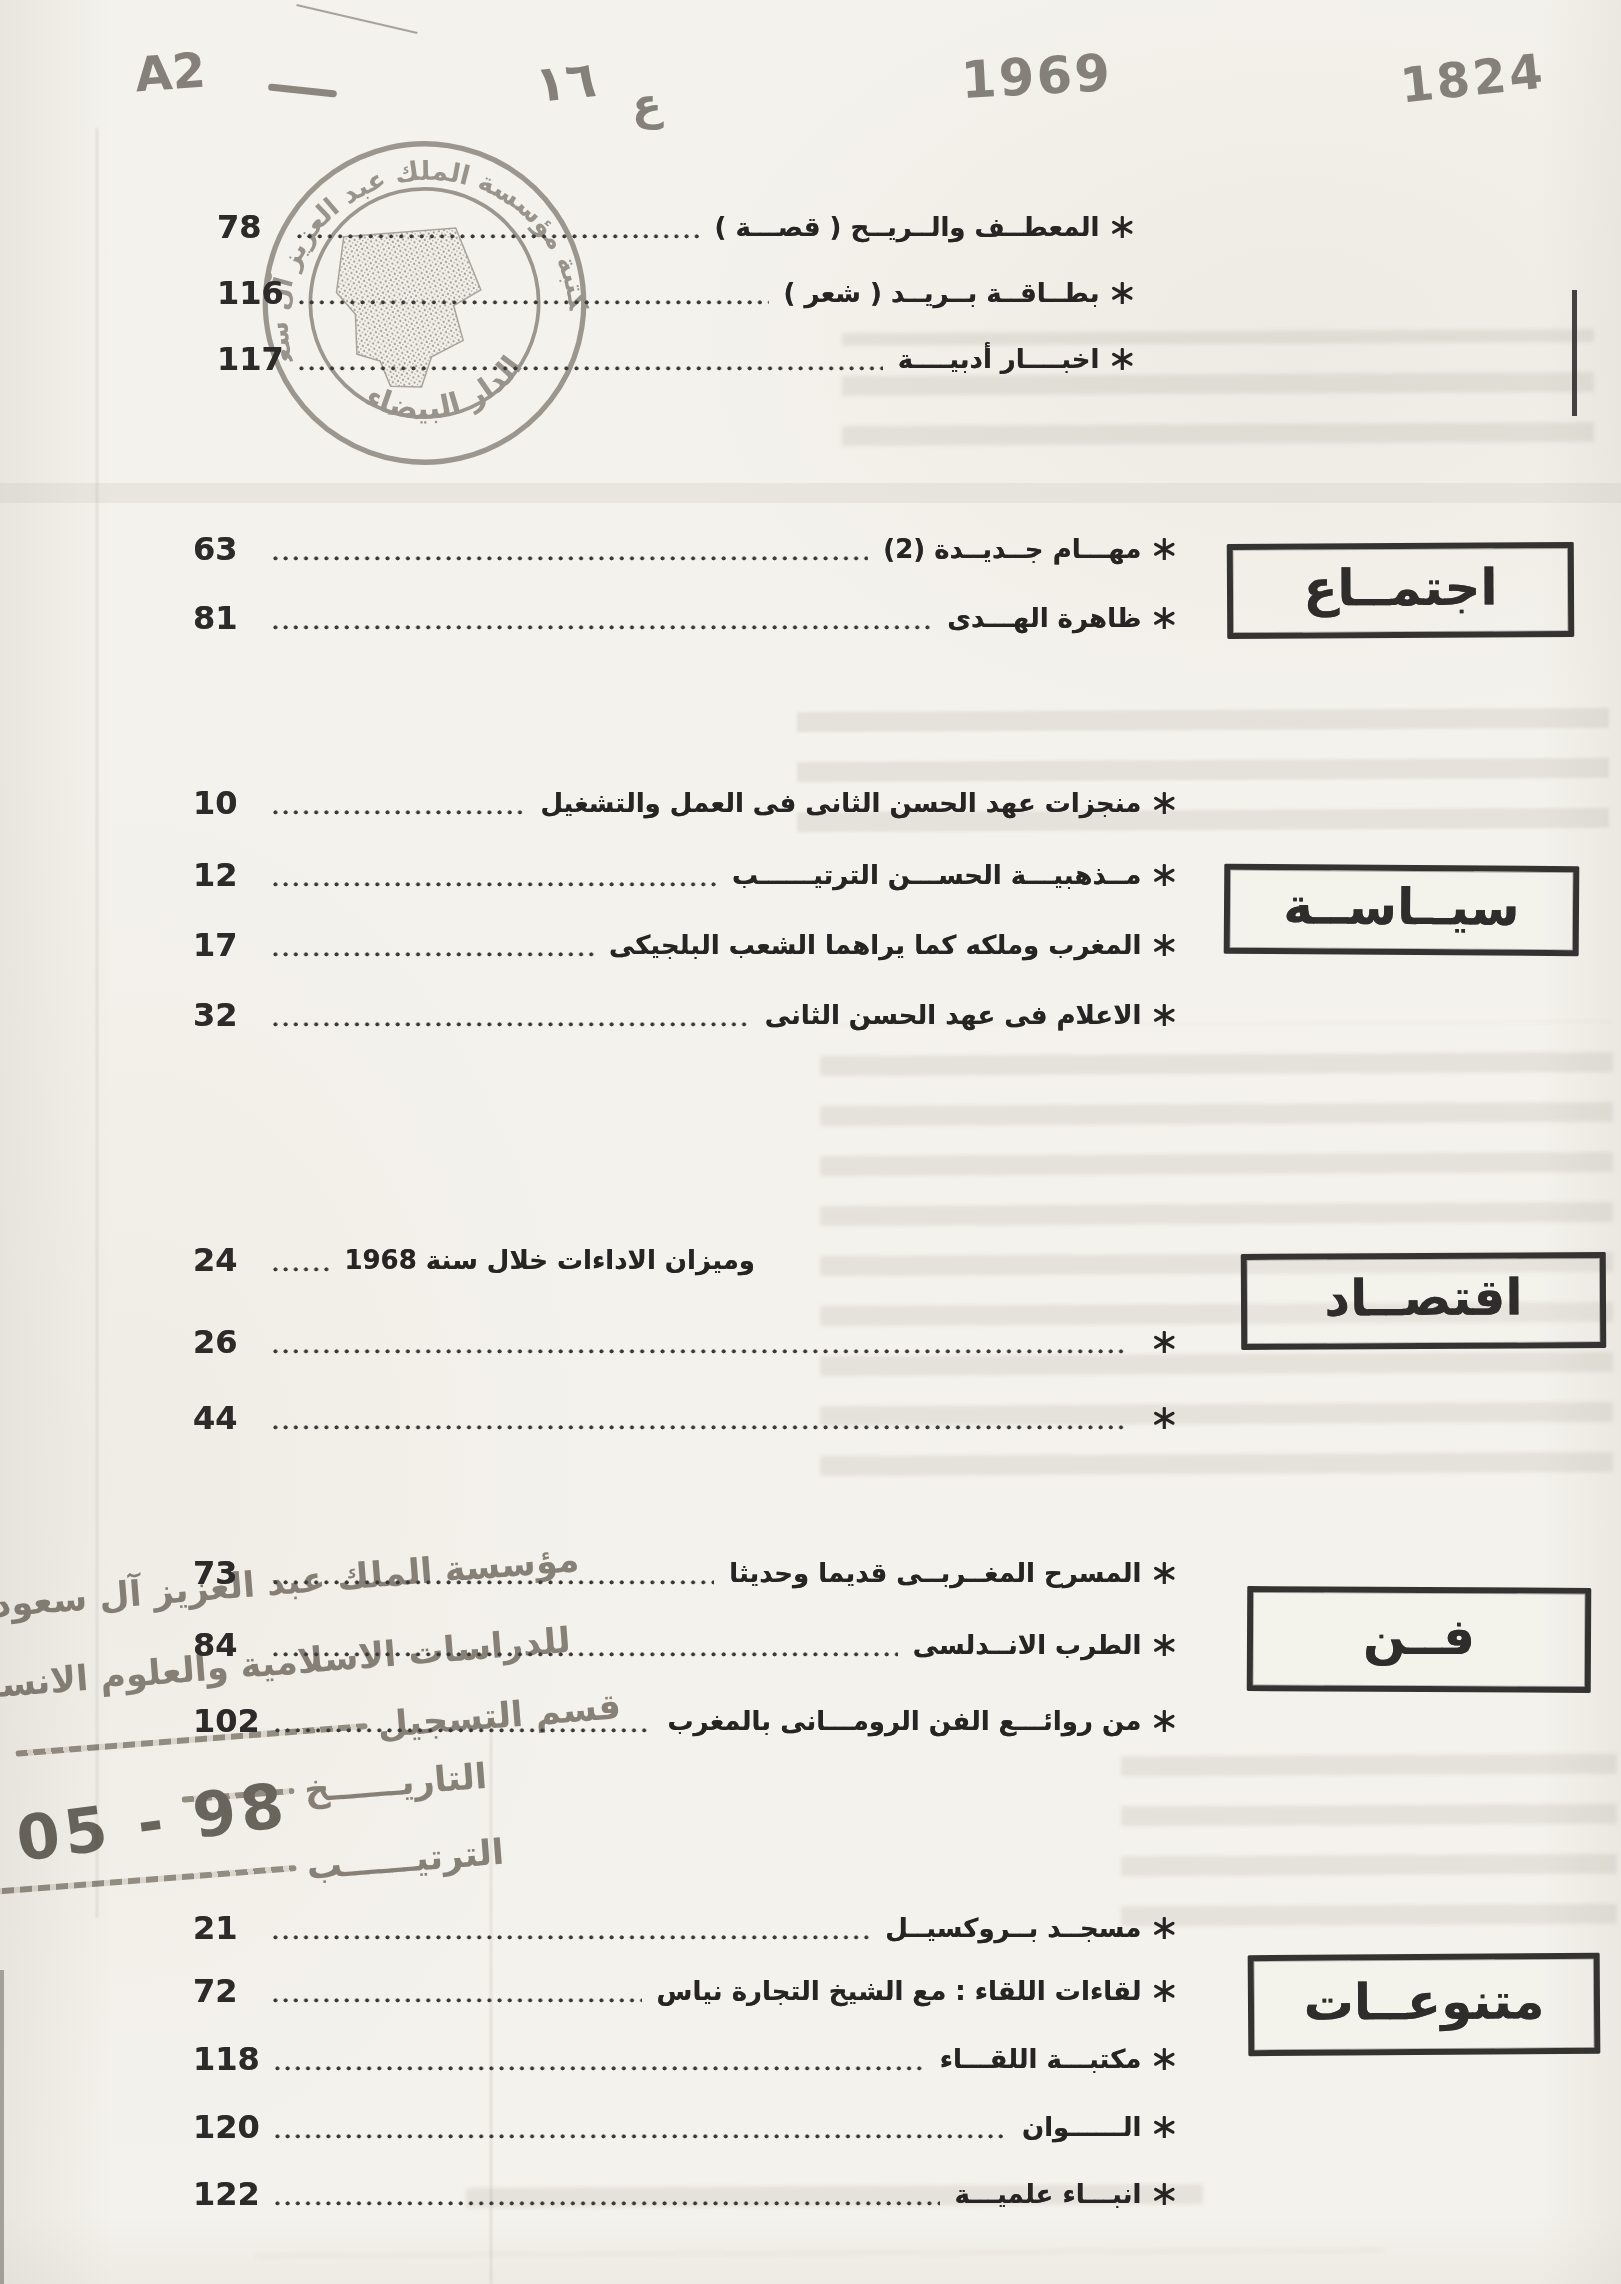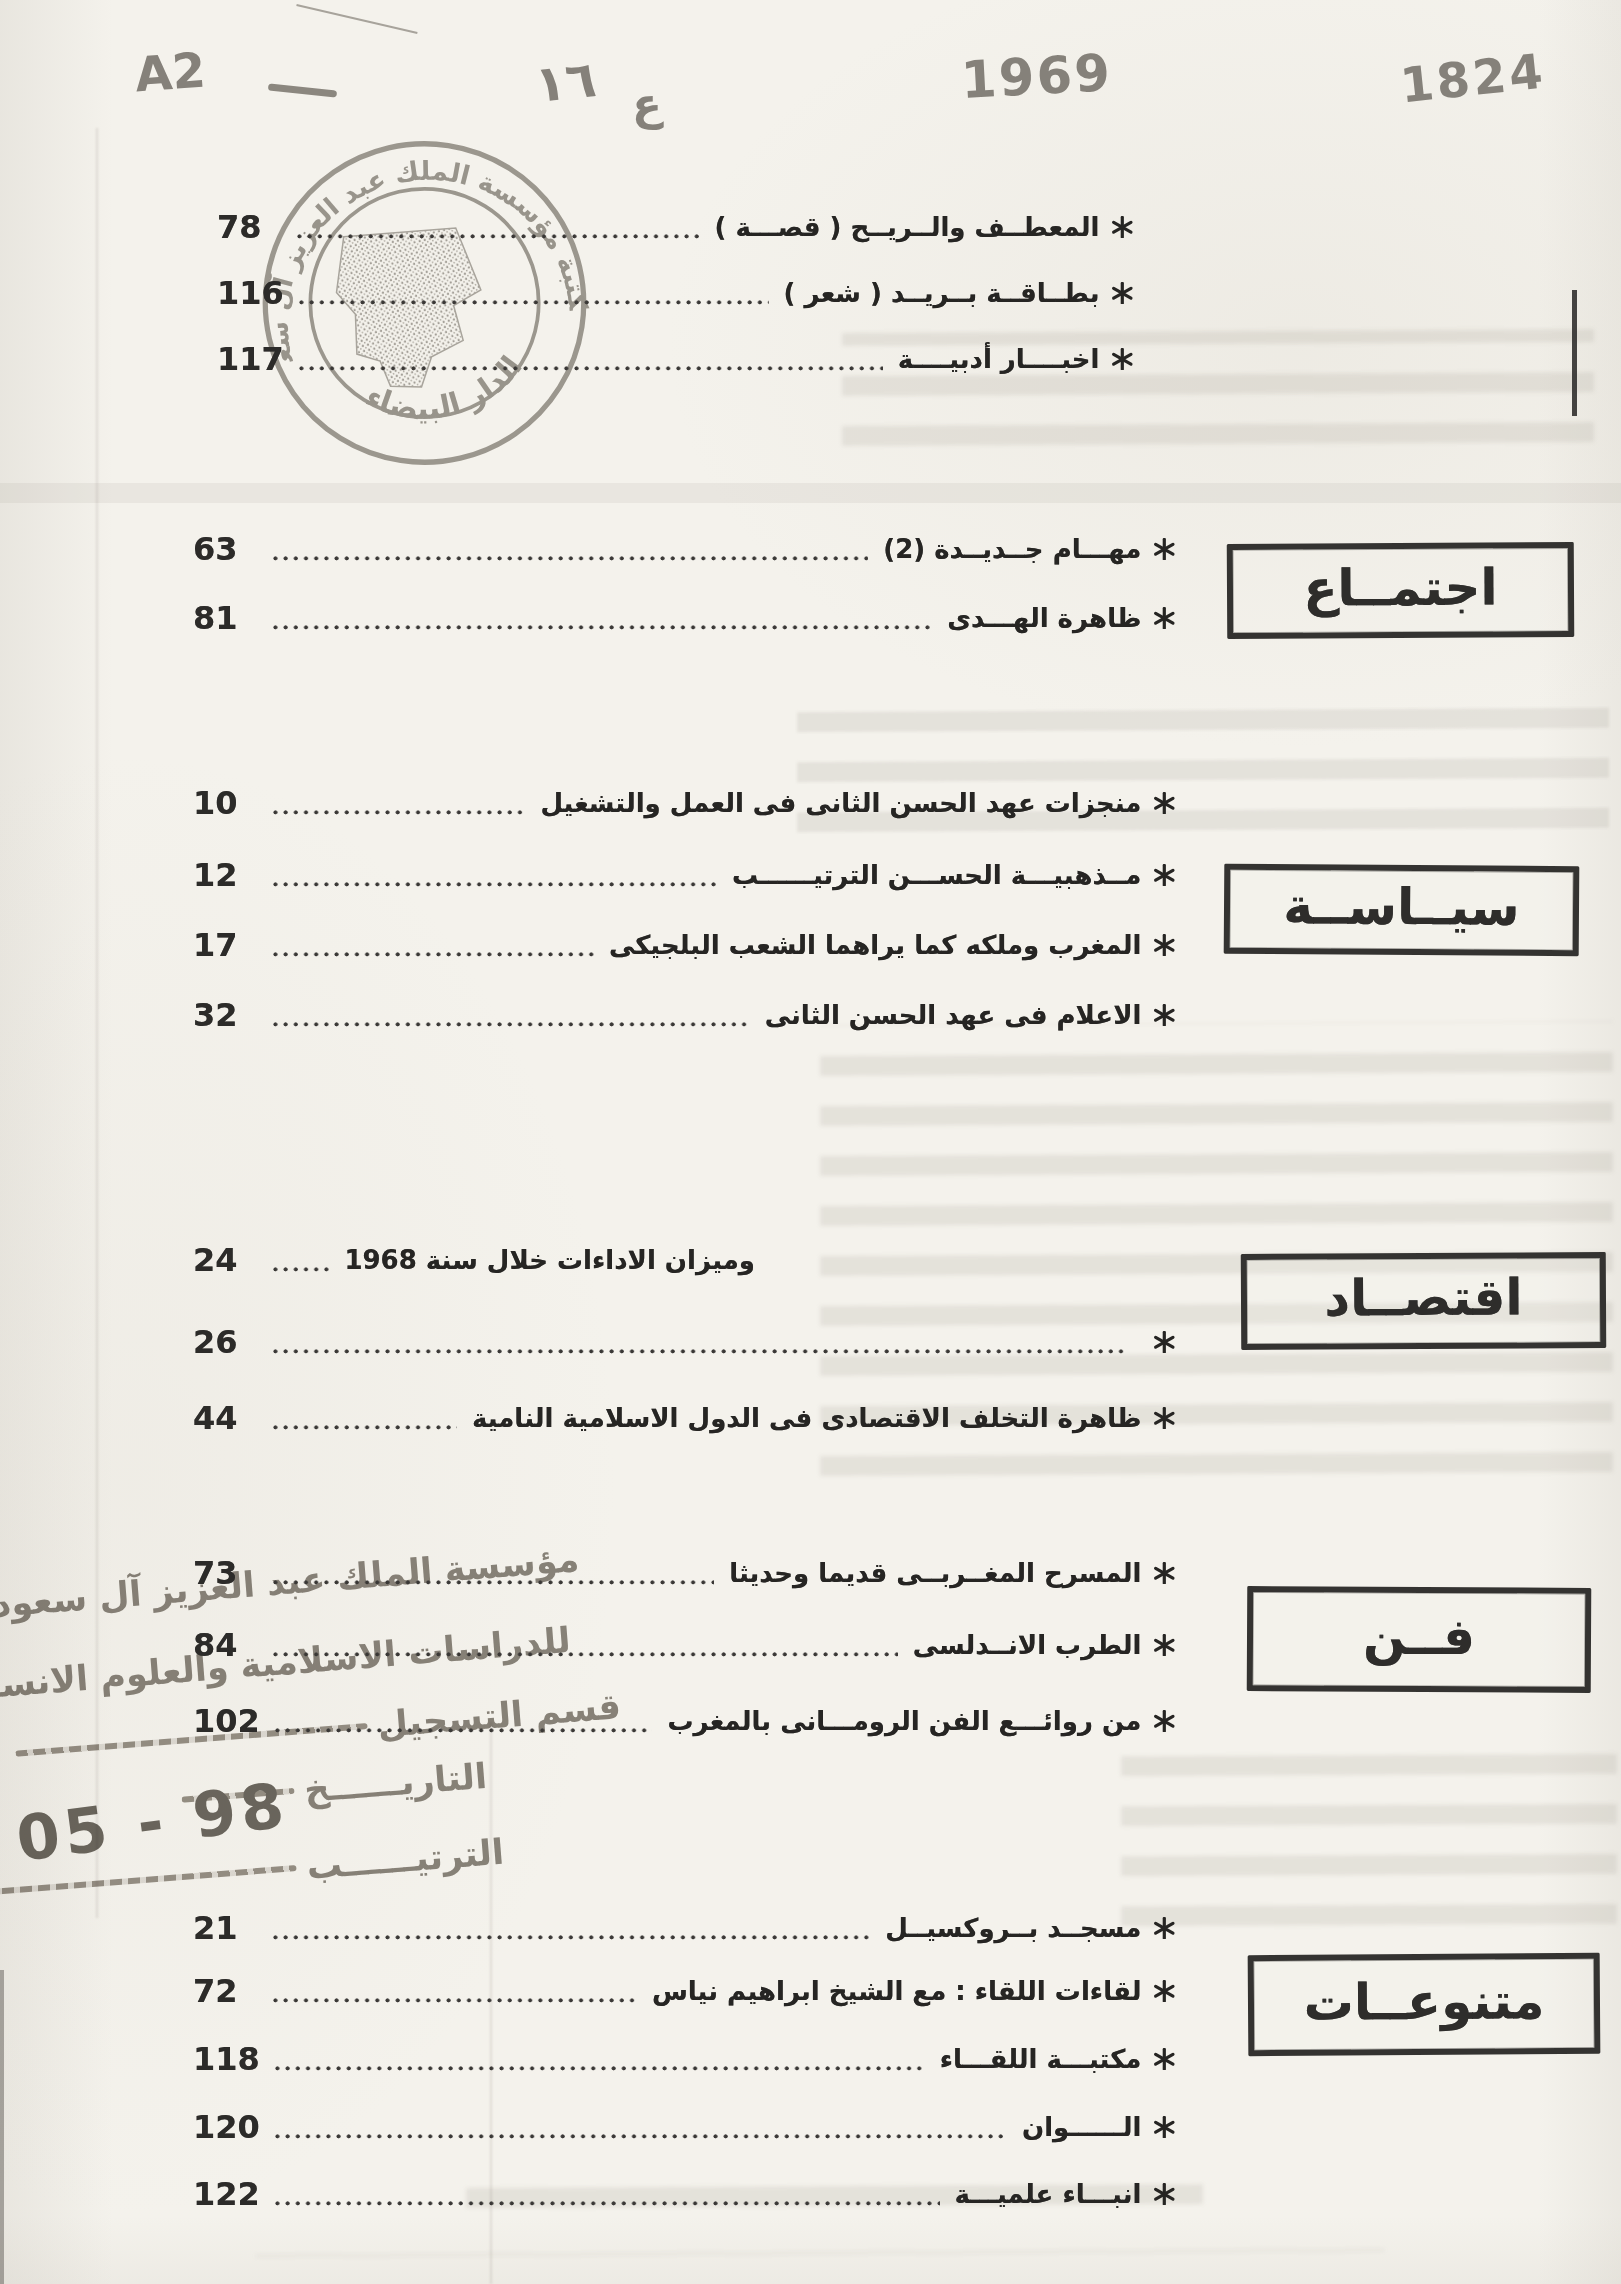--- a/index.html
+++ b/index.html
@@ -232,21 +232,20 @@
     <svg class="ast" viewBox="0 0 30 30" width="22.6" height="22.6">
         <use href="#astsym"></use>
       </svg>
     <span class="dots"></span>
     <span class="pg">26</span>
   </div>
   <div class="row gb" style="top:1388px">
     <svg class="ast" viewBox="0 0 30 30" width="22.6" height="22.6">
         <use href="#astsym"></use>
       </svg>
-    <span class="title">ظاهرة التخلف الاقتصادى فى الدول الاسلامية النامية</span>
     <span class="dots"></span>
     <span class="pg">44</span>
   </div>
 
   <div class="secbox" style="left:1247px;top:1587px;width:332px;height:93px;transform:rotate(0.3deg)">
     <span class="seclabel">فــن</span>
   </div>
   <div class="row gb" style="top:1543px">
     <svg class="ast" viewBox="0 0 30 30" width="22.6" height="22.6">
         <use href="#astsym"></use>
@@ -280,21 +279,21 @@
         <use href="#astsym"></use>
       </svg>
     <span class="title">مسجــد بــروكسيــل</span>
     <span class="dots"></span>
     <span class="pg">21</span>
   </div>
   <div class="row gb" style="top:1961px">
     <svg class="ast" viewBox="0 0 30 30" width="22.6" height="22.6">
         <use href="#astsym"></use>
       </svg>
-    <span class="title">لقاءات اللقاء : مع الشيخ ابراهيم نياس</span>
+    <span class="title">لقاءات اللقاء : مع الشيخ التجارة نياس</span>
     <span class="dots"></span>
     <span class="pg">72</span>
   </div>
   <div class="row gb" style="top:2029px">
     <svg class="ast" viewBox="0 0 30 30" width="22.6" height="22.6">
         <use href="#astsym"></use>
       </svg>
     <span class="title">مكتبـــة اللقـــاء</span>
     <span class="dots"></span>
     <span class="pg">118</span>

